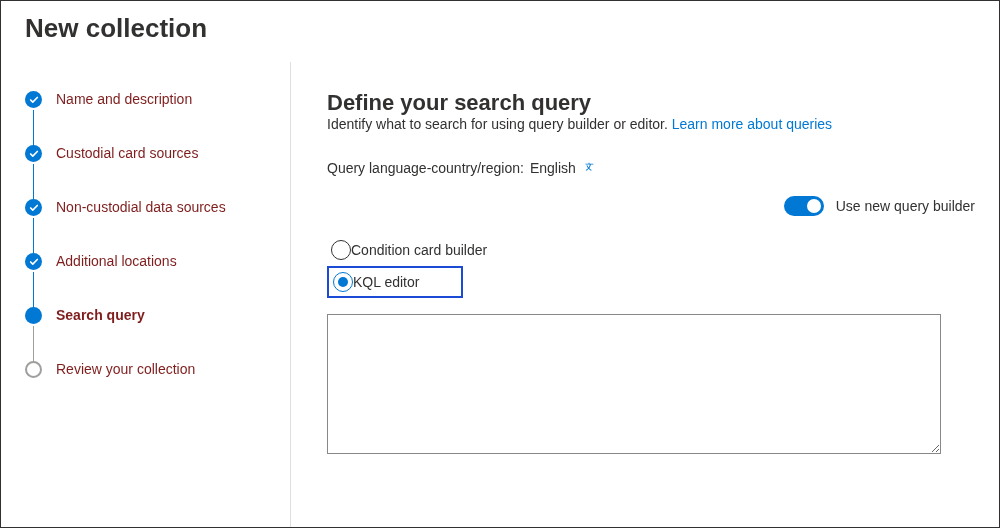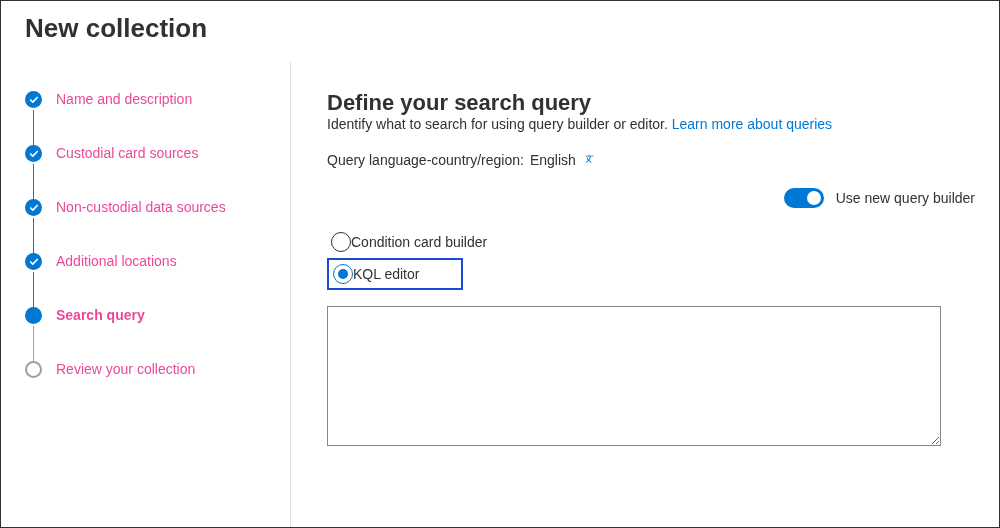--- a/index.html
+++ b/index.html
@@ -59,38 +59,38 @@
     .step-icon.completed { background: #0078d4; }
     .step-icon.completed svg { width: 10px; height: 10px; }
     .step-icon.current { background: #0078d4; }
     .step-icon.pending {
       background: #fff;
       border: 2px solid #a19f9d;
       width: 17px; height: 17px;
     }
     .step-label {
       font-size: 14px;
-      color: #ec4899;
+      color: #7f1d1d;
       line-height: 18px;
       margin-bottom: 36px;
     }
     .step.current .step-label { font-weight: 600; }
     
     .main {
       flex: 1;
       padding: 28px 24px 0 36px;
     }
     .main-title {
       font-size: 22px;
       font-weight: 700;
       margin-bottom: 0;
     }
     .subtitle {
       font-size: 14px;
-      margin-bottom: 20px;
+      margin-bottom: 28px;
     }
     .subtitle a { color: #0078d4; text-decoration: none; }
     .lang-row {
       font-size: 14px;
       margin-bottom: 20px;
       display: flex;
       align-items: center;
       gap: 6px;
     }
     .translate-icon {

